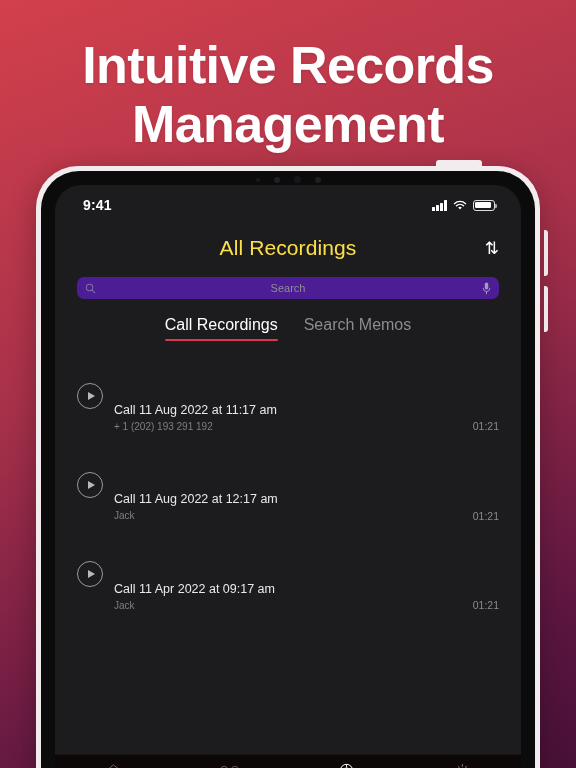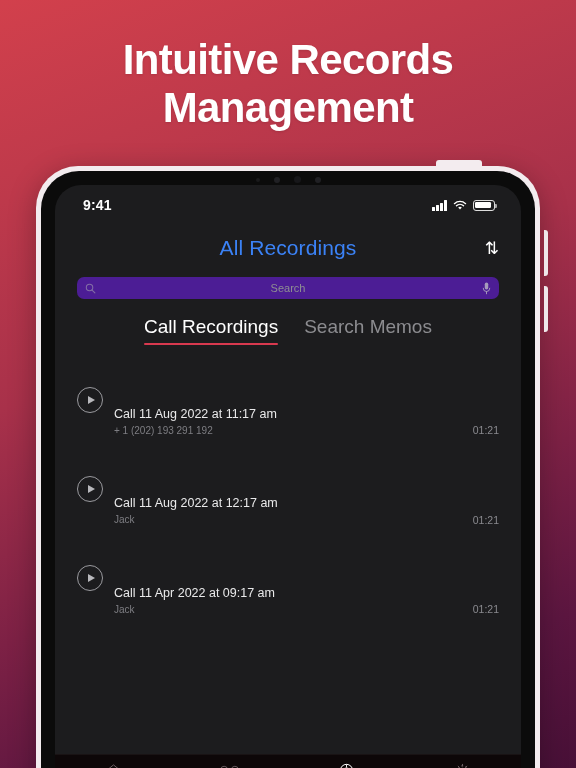--- a/index.html
+++ b/index.html
@@ -7,21 +7,21 @@
   body {
     font-family: "Liberation Sans", sans-serif;
     background: linear-gradient(160deg, #d2404c 0%, #c03a4b 18%, #a8314a 42%, #7d2145 66%, #5c1640 84%, #481037 100%);
     position:relative;
   }
 
   
   .headline {
     position:absolute; top:36px; left:0; width:576px;
     text-align:center; color:#ffffff;
-    font-size:42px; font-weight:700; line-height:1.14;
+    font-size:52px; font-weight:700; line-height:1.14;
     letter-spacing:-0.6px;
     text-shadow:0 1px 3px rgba(0,0,0,0.12);
   }
   .headline .l2 { display:block; }
 
   
   .device {
     position:absolute; left:36px; top:166px;
     width:504px; height:640px;
     background:#f3ecef;
@@ -89,21 +89,21 @@
     border-radius:0 1px 1px 0;
   }
   .batt span { display:block; height:100%; width:88%; background:#fff; border-radius:1.3px; }
 
   
   .navbar {
     height:46px; position:relative;
     display:flex; align-items:center; justify-content:center;
   }
   .nav-title {
-    color:#3b82f6; font-size:21px; font-weight:400; letter-spacing:0.1px;
+    color:#fde047; font-size:21px; font-weight:400; letter-spacing:0.1px;
   }
   .sort-btn {
     position:absolute; right:18px; top:50%; transform:translateY(-50%);
     color:#fff; font-size:17px; line-height:1; cursor:pointer;
     padding:4px;
   }
 
   
   .search-wrap { padding:6px 22px 0 22px; }
   .search-bar {
@@ -117,21 +117,21 @@
     color:#8e8e93; font-size:11px; pointer-events:none;
   }
   .mic-ico { margin-left:auto; width:9px; height:13px; opacity:0.75; }
 
   
   .tabs {
     display:flex; justify-content:center; gap:26px;
     margin-top:17px;
   }
   .tab { position:relative; padding-bottom:7px; cursor:pointer; }
-  .tab-label { font-size:19px; color:#8c8c90; }
+  .tab-label { font-size:16px; color:#8c8c90; }
   .tab.active .tab-label { color:#ffffff; }
   .tab.active::after {
     content:""; position:absolute; left:0; right:0; bottom:0;
     height:2.4px; background:#d9394f; border-radius:2px;
   }
 
   
   .list { margin-top:10px; padding:0 22px; }
   .row { display:flex; align-items:center; padding:7px 0; cursor:pointer; }
   .play {

